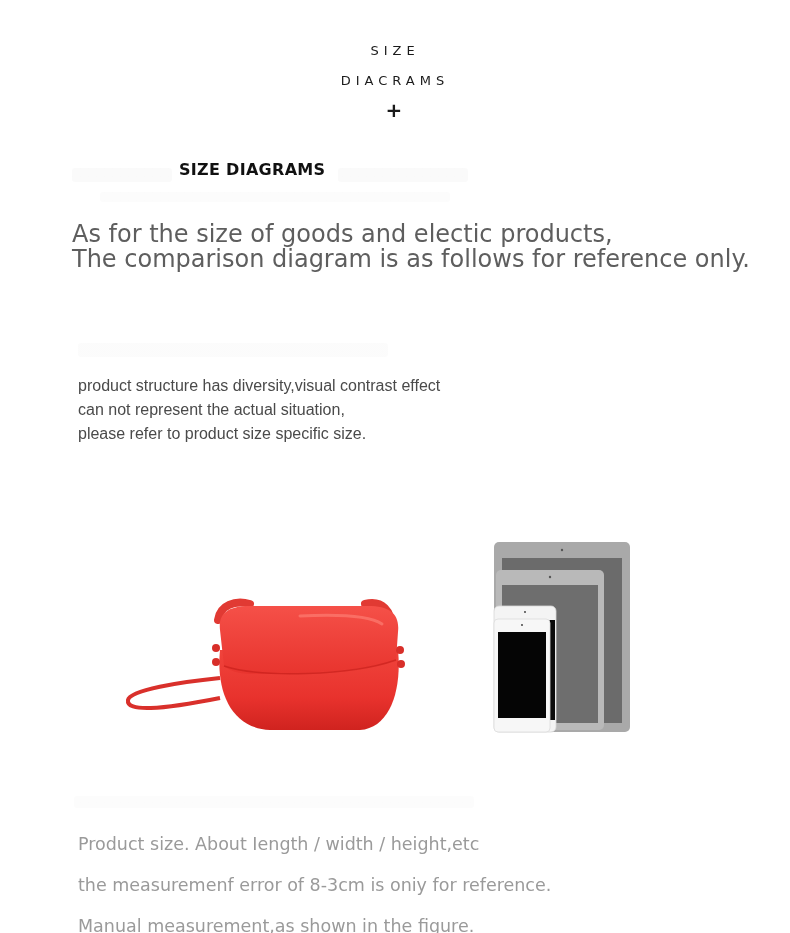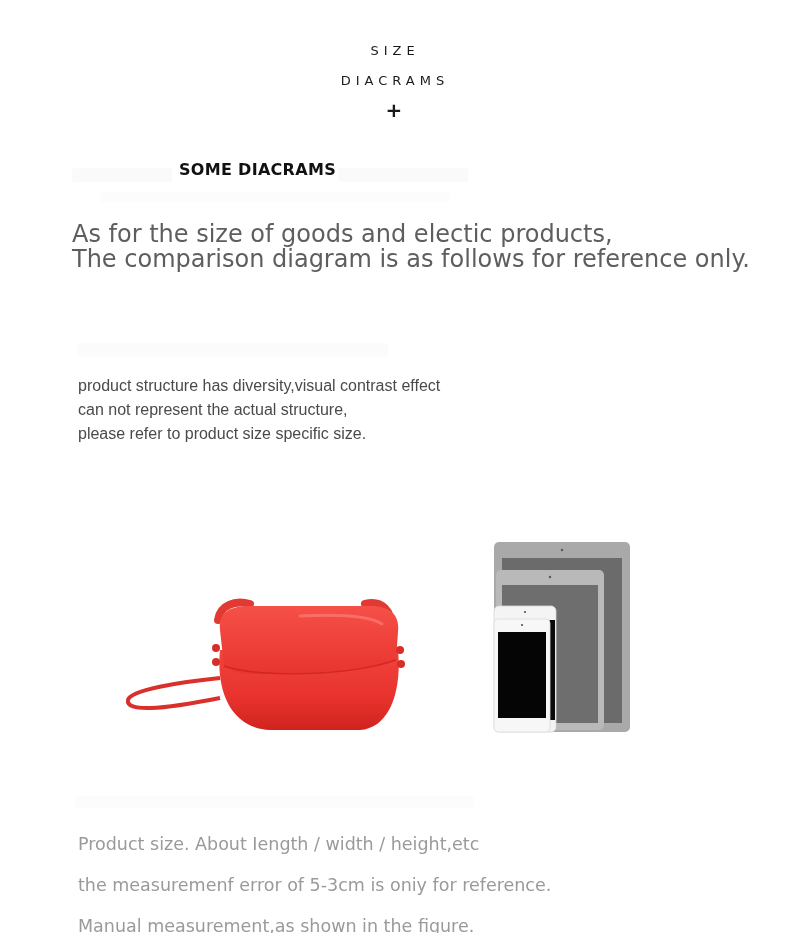--- a/index.html
+++ b/index.html
@@ -112,30 +112,30 @@
 <div class="title-line title-1">SIZE</div>
 <div class="title-line title-2">DIACRAMS</div>
 <div class="plus">+</div>
 
 <div class="ghost" style="left:72px; top:168px; width:100px; height:14px;"></div>
 <div class="ghost" style="left:338px; top:168px; width:130px; height:14px;"></div>
 <div class="ghost" style="left:100px; top:192px; width:350px; height:10px; opacity:0.6;"></div>
 <div class="ghost" style="left:78px; top:343px; width:310px; height:14px; opacity:0.7;"></div>
 <div class="ghost" style="left:74px; top:796px; width:400px; height:12px; opacity:0.6;"></div>
 
-<div class="subheading">SOME DIACRAMS</div>
+<div class="subheading">SIZE DIAGRAMS</div>
 
 <div class="intro">
   <div>As for the size of goods and electic products,</div>
   <div>The comparison diagram is as follows for reference only.</div>
 </div>
 
 <div class="note">
   <div>product structure has diversity,visual contrast effect</div>
-  <div>can not represent the actual structure,</div>
+  <div>can not represent the actual situation,</div>
   <div>please refer to product size specific size.</div>
 </div>
 
 <div class="bag-wrap">
   <svg width="300" height="150" viewBox="0 0 300 150" xmlns="http://www.w3.org/2000/svg">
     <defs>
       <linearGradient id="bodyGrad" x1="0" y1="0" x2="0" y2="1">
         <stop offset="0" stop-color="#f0443c"></stop>
         <stop offset="0.6" stop-color="#e8322d"></stop>
         <stop offset="1" stop-color="#d0231f"></stop>
@@ -181,15 +181,15 @@
     <rect x="9" y="80" width="56" height="100" fill="#0a0a0a"></rect>
 
     <rect x="4" y="79" width="56" height="113" rx="4" fill="#f7f7f7" stroke="#dcdcdc" stroke-width="0.8"></rect>
     <circle cx="32" cy="85" r="0.9" fill="#333"></circle>
     <rect x="8" y="92" width="48" height="86" fill="#050505"></rect>
   </svg>
 </div>
 
 <div class="footer">
   <div>Product size. About Iength / width / height,etc</div>
-  <div>the measuremenf error of 5-3cm is oniy for reference.</div>
+  <div>the measuremenf error of 8-3cm is oniy for reference.</div>
   <div>Manual measurement,as shown in the figure.</div>
 </div>
 
 </body></html>

